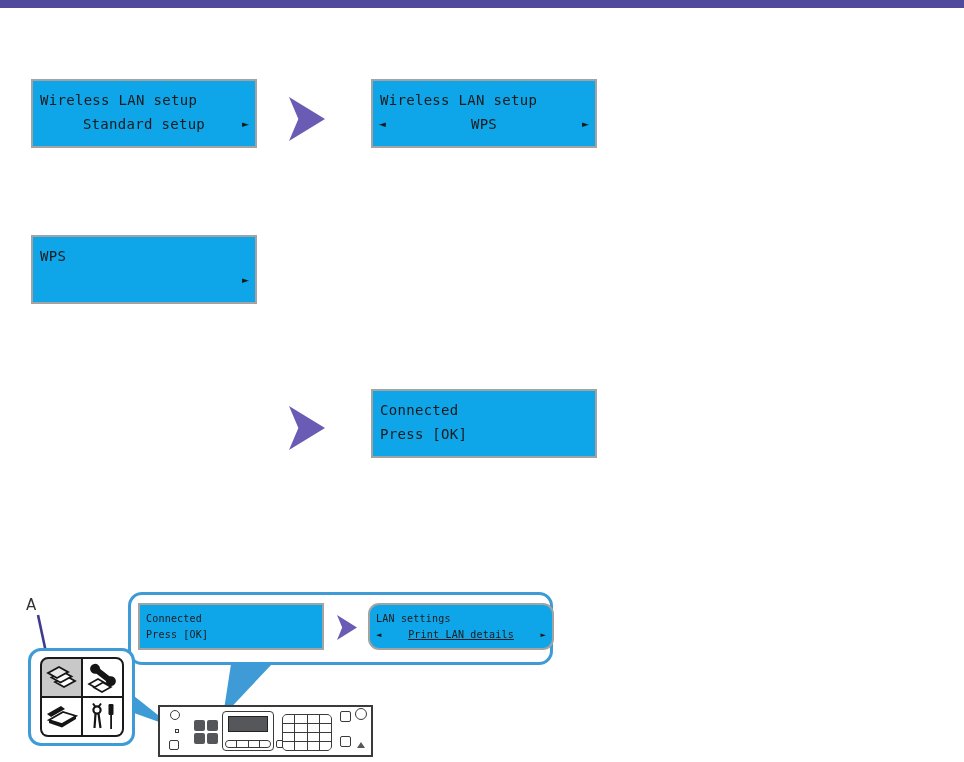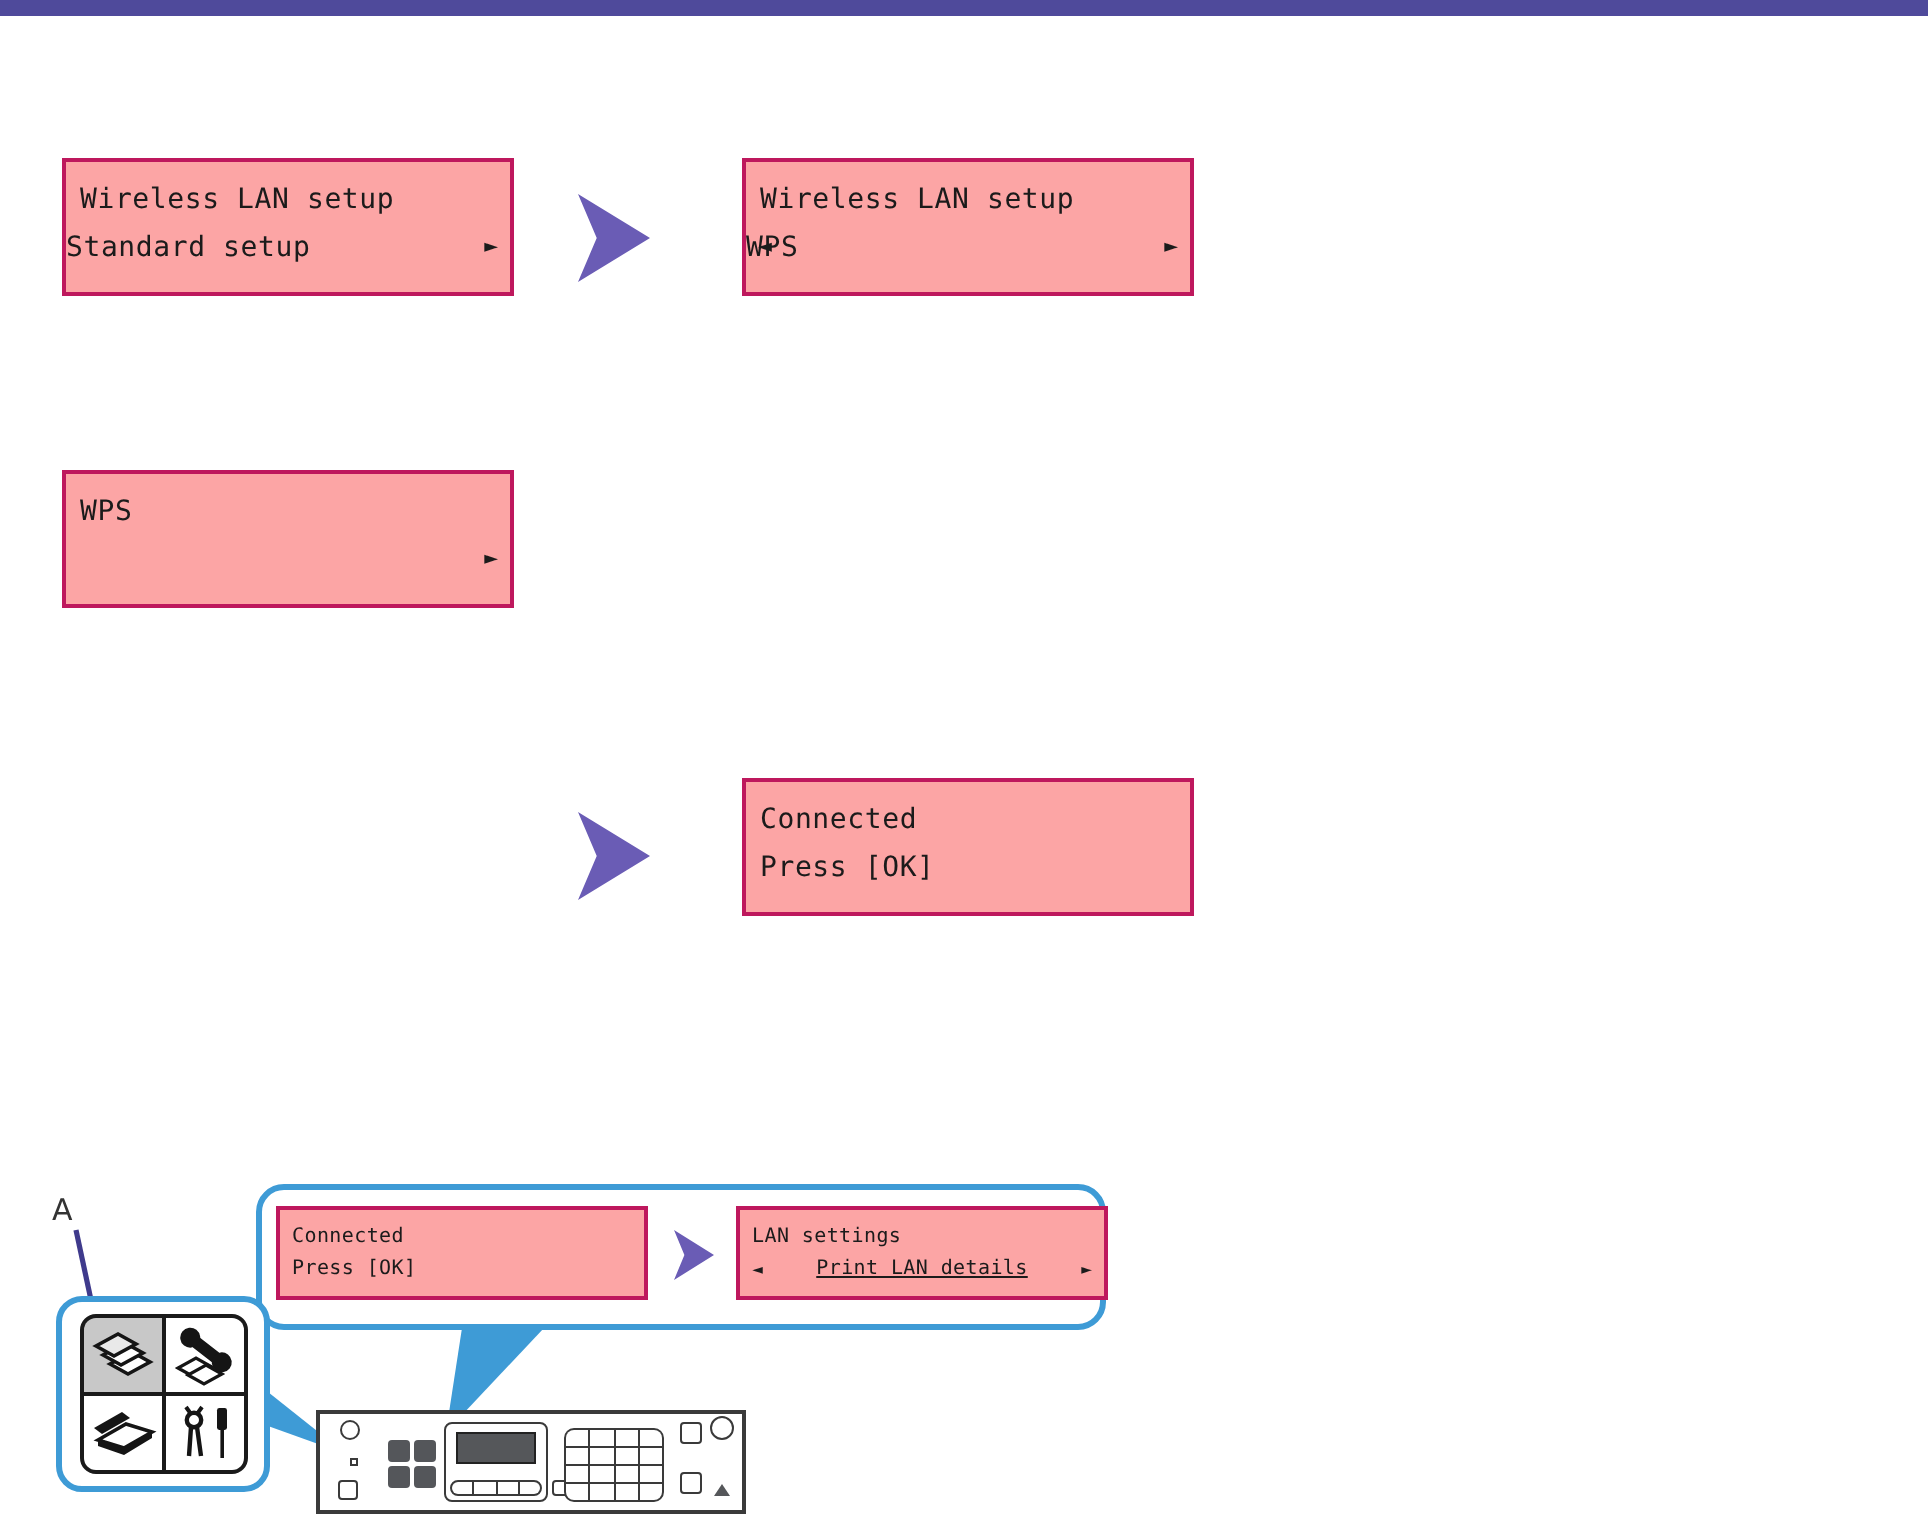--- a/index.html
+++ b/index.html
@@ -1,25 +1,25 @@
 <!DOCTYPE html>
 <html><head>
 <meta charset="utf-8">
 <style>
   html,body{margin:0;padding:0;background:#fff;}
   .canvas{position:relative;width:964px;height:762px;background:#ffffff;overflow:hidden;
           font-family:"DejaVu Sans",sans-serif;}
   .topbar{position:absolute;left:0;top:0;width:964px;height:8px;background:#4f4a9b;}
 
   
-  .lcd{position:absolute;background:#fca5a5;border:2px solid #be185d;box-sizing:border-box;}
+  .lcd{position:absolute;background:#0ea5e9;border:2px solid #a3a3a3;box-sizing:border-box;}
   .lcd .ln{position:absolute;white-space:nowrap;font-family:"DejaVu Sans Mono",monospace;color:#1b1b1b;}
   .lcd.big{width:226px;height:69px;font-size:14px;letter-spacing:.3px;}
   .big .l1{left:7px;top:11px;}
-  .big .l2c{left:0;right:0;top:35px;}
+  .big .l2c{left:0;right:0;top:35px;text-align:center;}
   .big .l2l{left:7px;top:35px;}
   .lcd.sm{width:186px;height:47px;font-size:10px;letter-spacing:.2px;}
   .sm .l1{left:6px;top:8px;}
   .sm .l2c{left:0;right:0;top:24px;text-align:center;text-decoration:underline;}
   .sm .l2l{left:6px;top:24px;}
   .arr{position:absolute;font-family:"DejaVu Sans",sans-serif;color:#1b1b1b;letter-spacing:0;}
   .big .arr{font-size:9px;top:38px;}
   .sm  .arr{font-size:7px;top:26px;}
   .arr.r{right:6px;}
   .arr.l{left:6px;}
@@ -112,21 +112,21 @@
     <polygon points="231,664 272,664 223,716" fill="#3e9bd6"></polygon>
     <polygon points="134,696 134,713 173,727" fill="#3e9bd6"></polygon>
   </svg>
 
   <div class="callout"></div>
   <div class="lcd sm" style="left:138px;top:603px;">
     <div class="ln l1">Connected</div>
     <div class="ln l2l">Press [OK]</div>
   </div>
   <div class="flow smf" style="left:337px;top:615px;"></div>
-  <div class="lcd sm" style="left:368px;top:603px;">
+  <div class="lcd sm" style="left:368px;top:603px;border-radius:11px;">
     <div class="ln l1">LAN settings</div>
     <div class="ln l2c">Print LAN details</div>
     <span class="arr l">◄</span>
     <span class="arr r">►</span>
   </div>
 
   <div class="iconbox"></div>
   <div class="modegrid">
     <div class="mcell hl">
       <svg width="34" height="30" viewBox="0 0 34 30">

